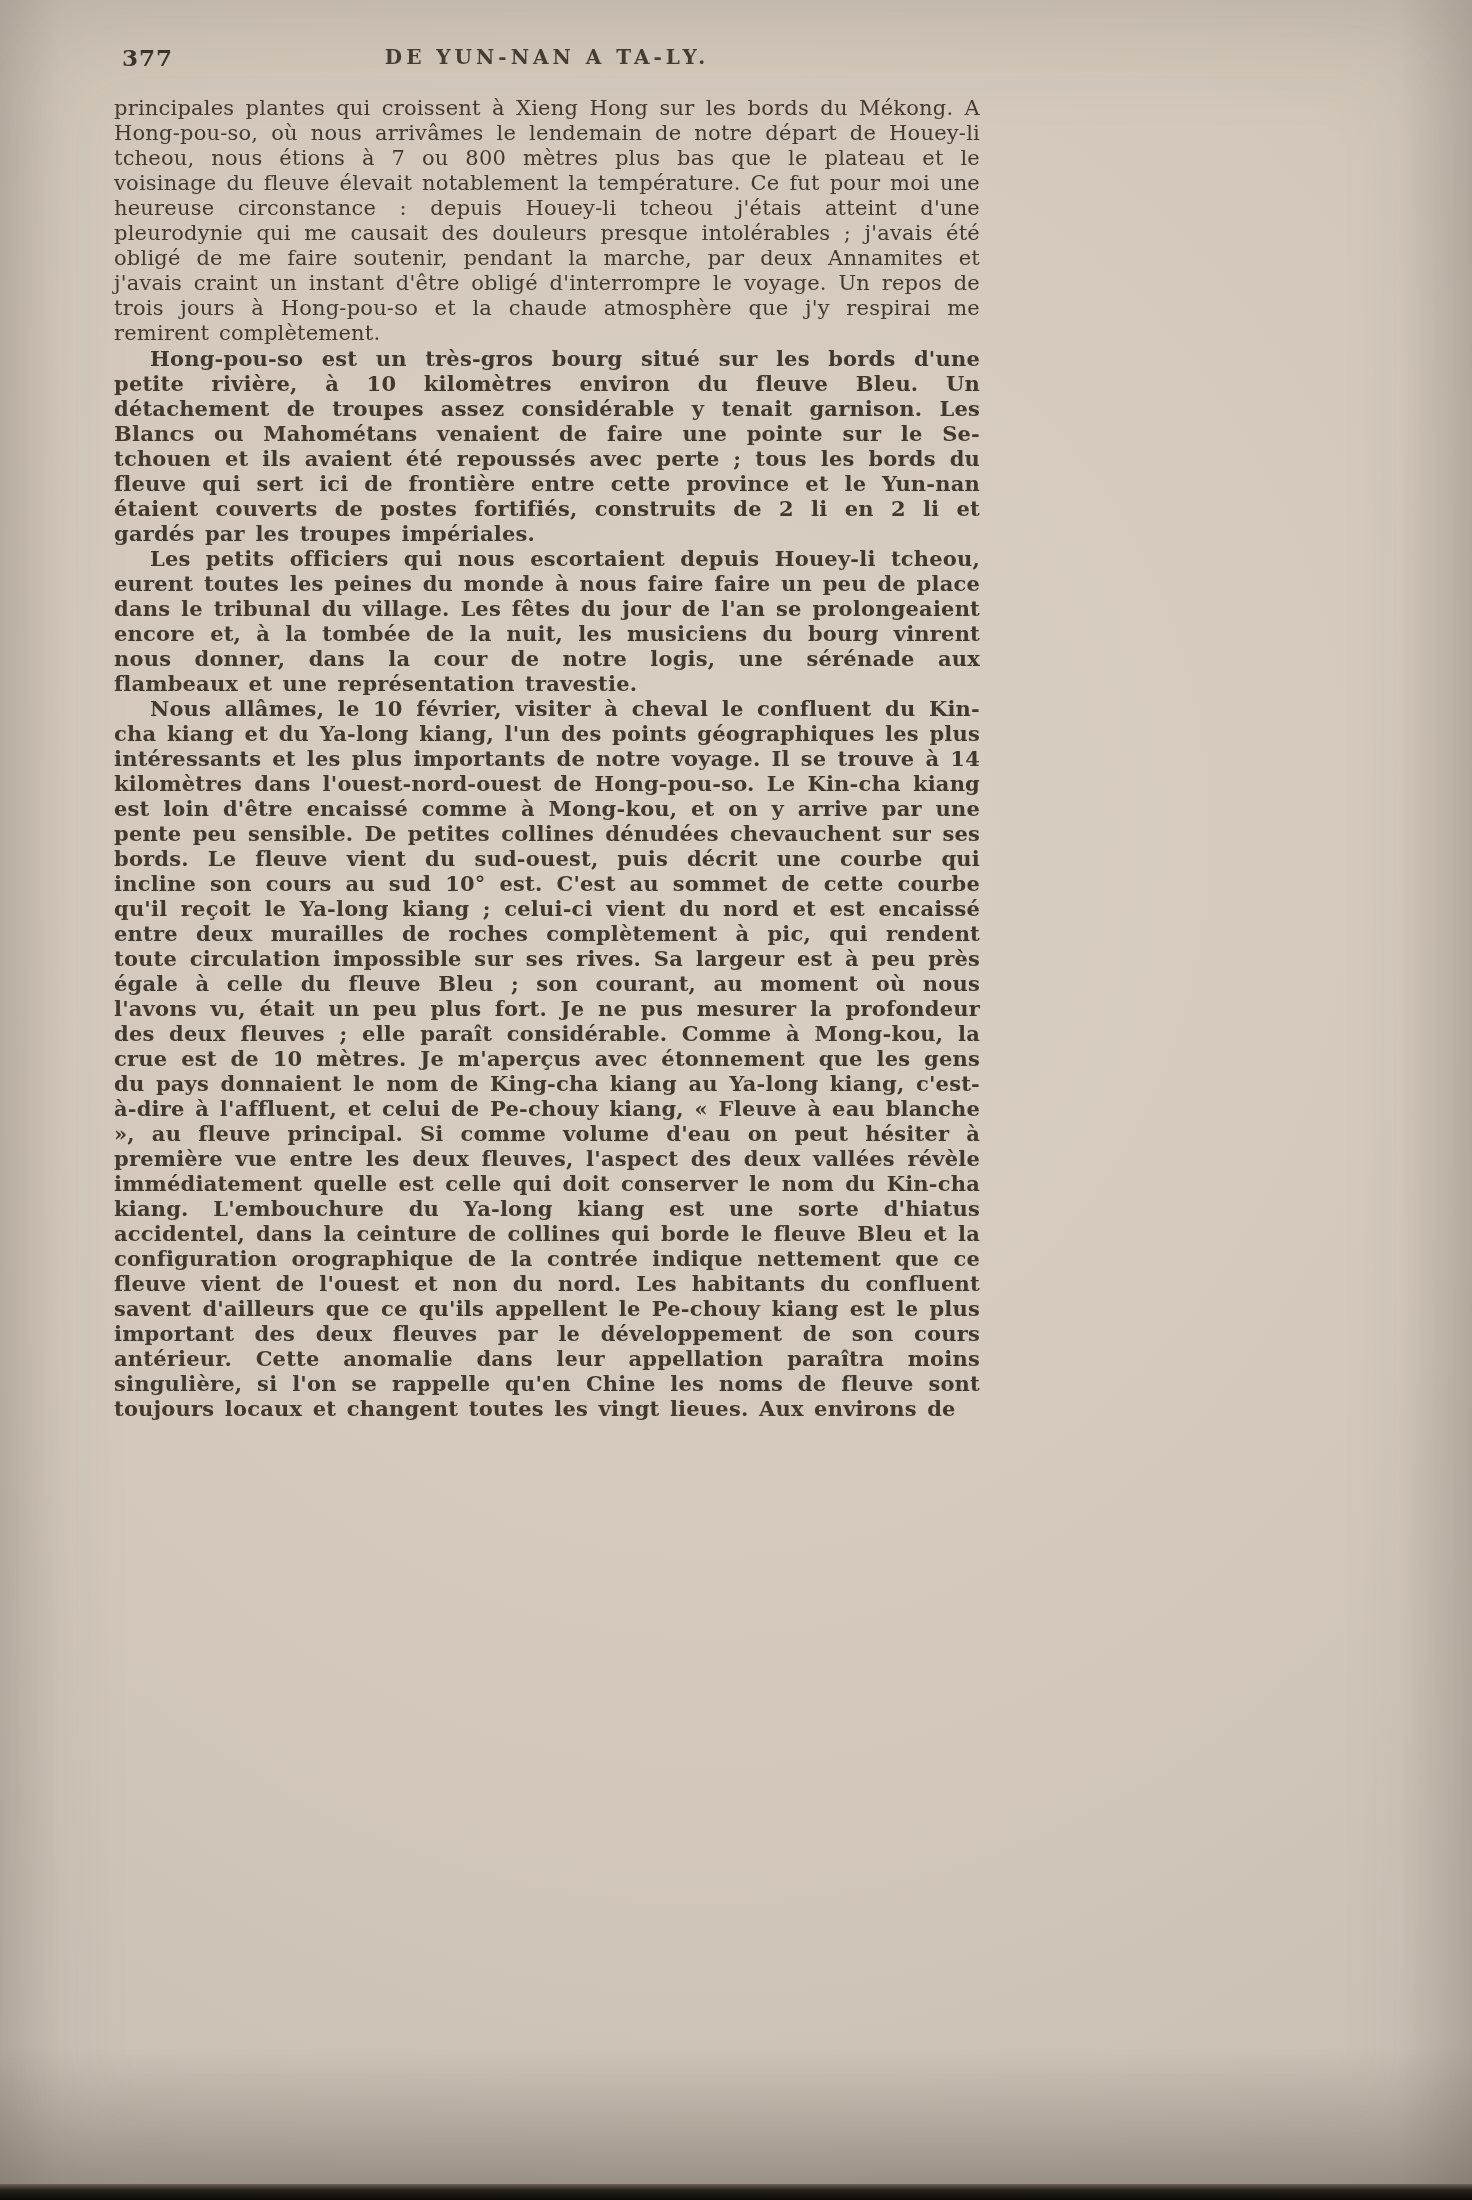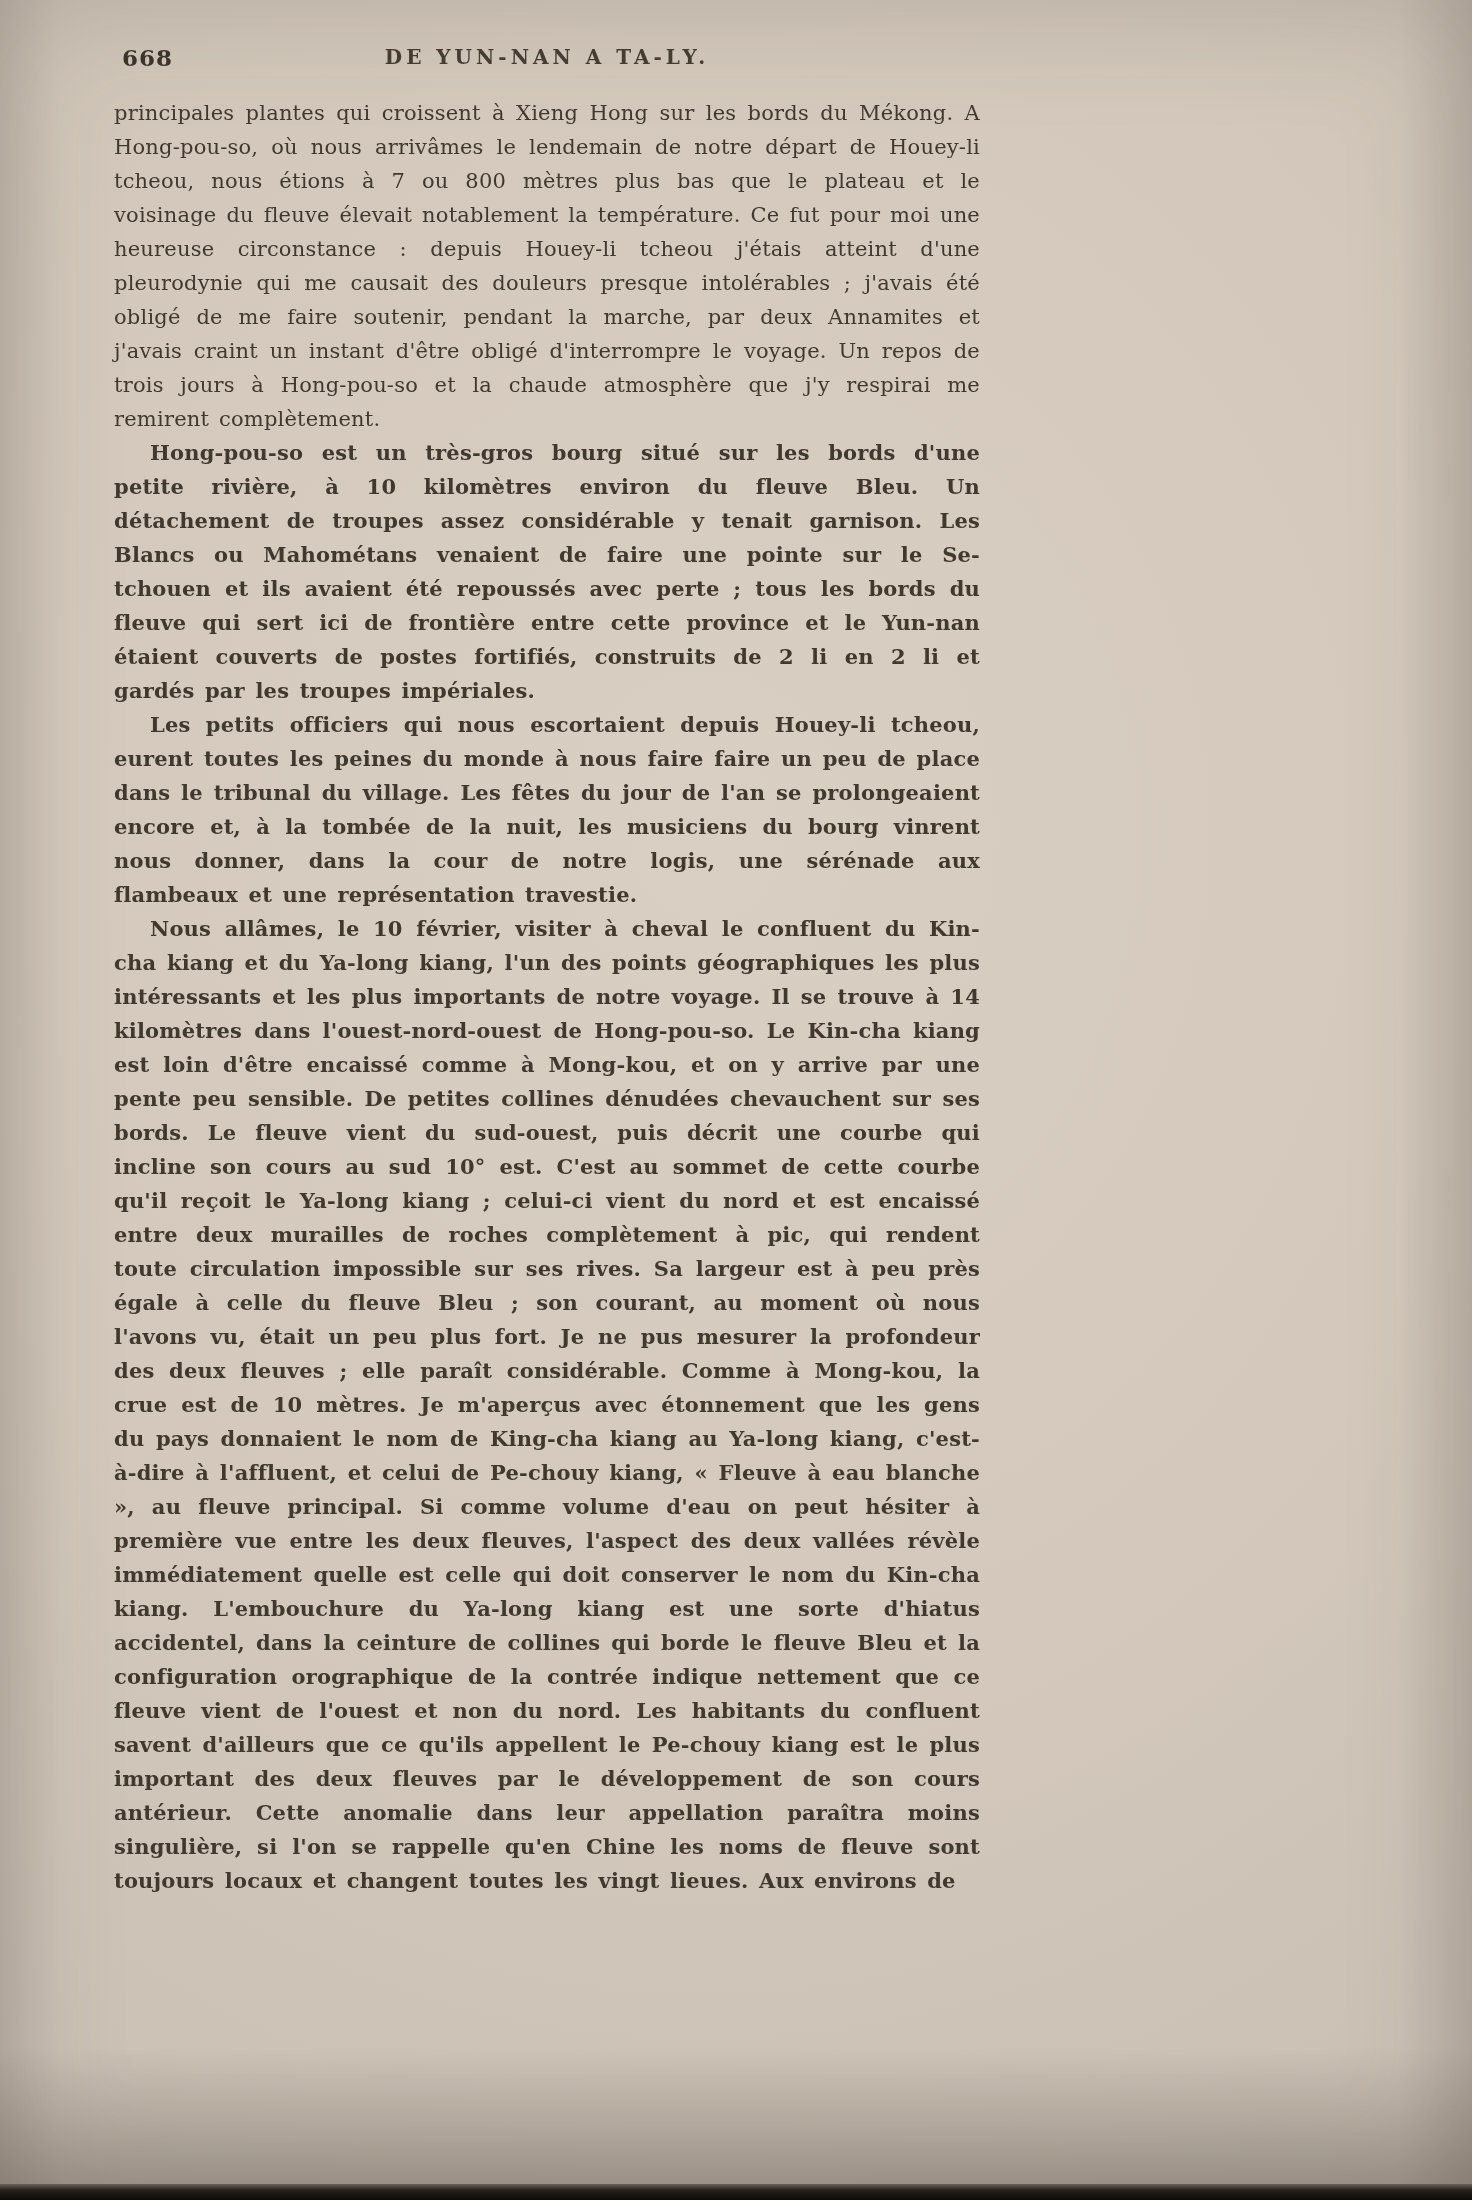--- a/index.html
+++ b/index.html
@@ -65,40 +65,40 @@
     top: 3px;
     text-align: center;
     font-size: 20px;
     font-weight: bold;
     letter-spacing: 4px;
     color: #453c32;
   }
   main.text-block p {
     margin: 0;
     font-size: 21px;
-    line-height: 34px;
+    line-height: 25px;
     text-align: justify;
     word-spacing: 3px;
     letter-spacing: 0.2px;
   }
   main.text-block p.indent {
     text-indent: 36px;
     font-weight: bold;
   }
   main.text-block p.noindent {
     text-indent: 0;
   }
 </style>
 </head>
 <body>
 
 <div class="page">
   <div class="content">
     <header class="pagehead">
-      <span class="pagenum">668</span>
+      <span class="pagenum">377</span>
       <span class="running-title">DE YUN-NAN A TA-LY.</span>
     </header>
     <main class="text-block">
       <p class="noindent">principales plantes qui croissent à Xieng Hong sur les bords du Mékong. A Hong-pou-so, où nous arrivâmes le lendemain de notre départ de Houey-li tcheou, nous étions à 7 ou 800 mètres plus bas que le plateau et le voisinage du fleuve élevait notablement la température. Ce fut pour moi une heureuse circonstance : depuis Houey-li tcheou j'étais atteint d'une pleurodynie qui me causait des douleurs presque intolérables ; j'avais été obligé de me faire soutenir, pendant la marche, par deux Annamites et j'avais craint un instant d'être obligé d'interrompre le voyage. Un repos de trois jours à Hong-pou-so et la chaude atmosphère que j'y respirai me remirent complètement.</p>
       <p class="indent">Hong-pou-so est un très-gros bourg situé sur les bords d'une petite rivière, à 10 kilomètres environ du fleuve Bleu. Un détachement de troupes assez considérable y tenait garnison. Les Blancs ou Mahométans venaient de faire une pointe sur le Se-tchouen et ils avaient été repoussés avec perte ; tous les bords du fleuve qui sert ici de frontière entre cette province et le Yun-nan étaient couverts de postes fortifiés, construits de 2 li en 2 li et gardés par les troupes impériales.</p>
       <p class="indent">Les petits officiers qui nous escortaient depuis Houey-li tcheou, eurent toutes les peines du monde à nous faire faire un peu de place dans le tribunal du village. Les fêtes du jour de l'an se prolongeaient encore et, à la tombée de la nuit, les musiciens du bourg vinrent nous donner, dans la cour de notre logis, une sérénade aux flambeaux et une représentation travestie.</p>
       <p class="indent">Nous allâmes, le 10 février, visiter à cheval le confluent du Kin-cha kiang et du Ya-long kiang, l'un des points géographiques les plus intéressants et les plus importants de notre voyage. Il se trouve à 14 kilomètres dans l'ouest-nord-ouest de Hong-pou-so. Le Kin-cha kiang est loin d'être encaissé comme à Mong-kou, et on y arrive par une pente peu sensible. De petites collines dénudées chevauchent sur ses bords. Le fleuve vient du sud-ouest, puis décrit une courbe qui incline son cours au sud 10° est. C'est au sommet de cette courbe qu'il reçoit le Ya-long kiang ; celui-ci vient du nord et est encaissé entre deux murailles de roches complètement à pic, qui rendent toute circulation impossible sur ses rives. Sa largeur est à peu près égale à celle du fleuve Bleu ; son courant, au moment où nous l'avons vu, était un peu plus fort. Je ne pus mesurer la profondeur des deux fleuves ; elle paraît considérable. Comme à Mong-kou, la crue est de 10 mètres. Je m'aperçus avec étonnement que les gens du pays donnaient le nom de King-cha kiang au Ya-long kiang, c'est-à-dire à l'affluent, et celui de Pe-chouy kiang, « Fleuve à eau blanche », au fleuve principal. Si comme volume d'eau on peut hésiter à première vue entre les deux fleuves, l'aspect des deux vallées révèle immédiatement quelle est celle qui doit conserver le nom du Kin-cha kiang. L'embouchure du Ya-long kiang est une sorte d'hiatus accidentel, dans la ceinture de collines qui borde le fleuve Bleu et la configuration orographique de la contrée indique nettement que ce fleuve vient de l'ouest et non du nord. Les habitants du confluent savent d'ailleurs que ce qu'ils appellent le Pe-chouy kiang est le plus important des deux fleuves par le développement de son cours antérieur. Cette anomalie dans leur appellation paraîtra moins singulière, si l'on se rappelle qu'en Chine les noms de fleuve sont toujours locaux et changent toutes les vingt lieues. Aux environs de</p>
     </main>
   </div>
   <div class="bottom-edge"></div>

